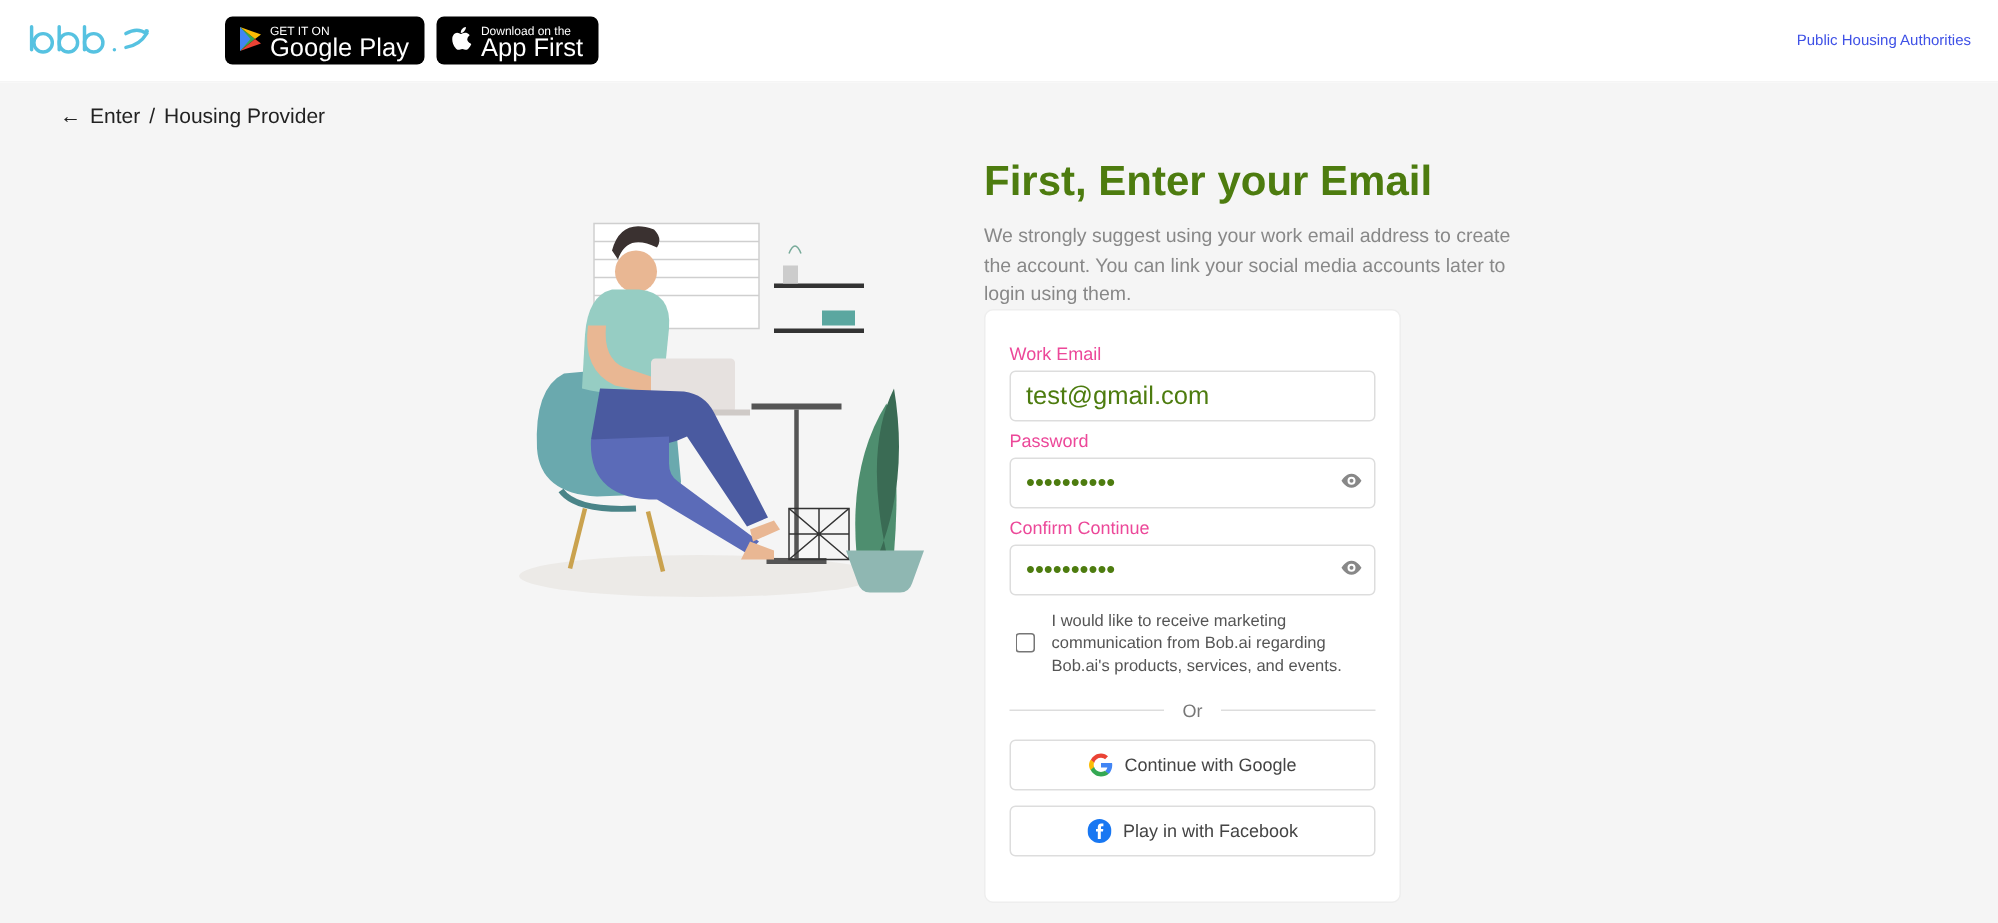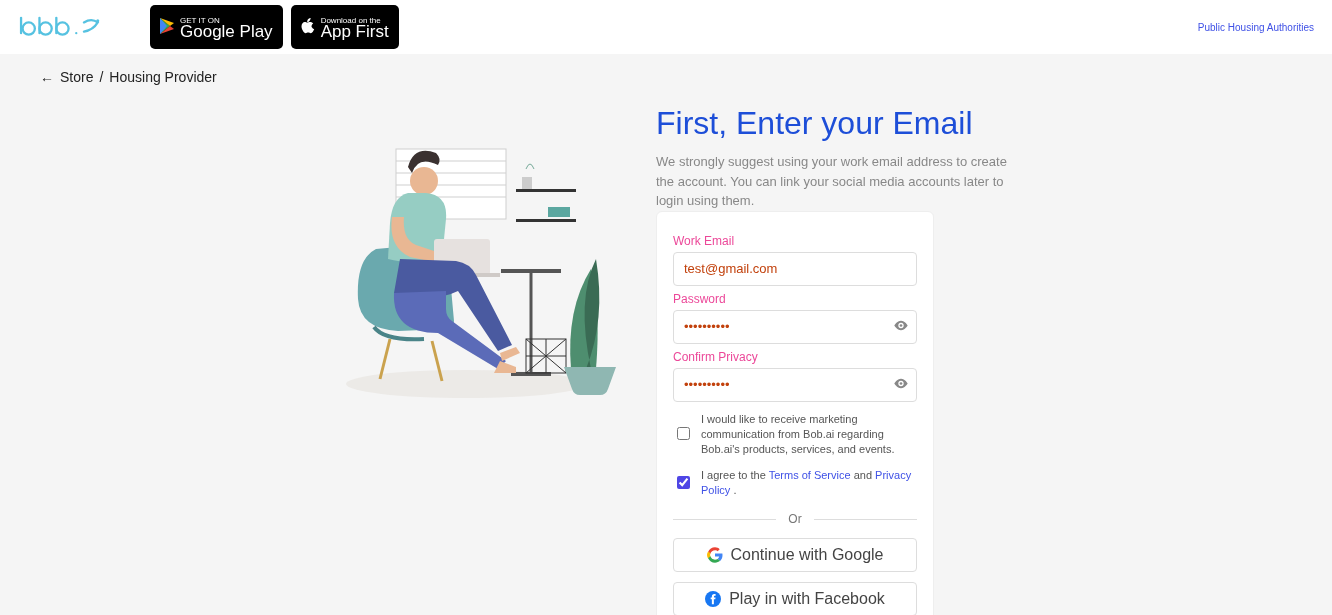--- a/index.html
+++ b/index.html
@@ -12,47 +12,47 @@
     --primary:#2e6ee6;
     --primary-dark:#1653d8;
   }
   *{box-sizing:border-box;font-family:Arial,Helvetica,sans-serif}
   body{margin:0;background:#fff;color:var(--text);font-size:13px}
   .topbar{height:55px;display:flex;align-items:center;justify-content:space-between;padding:0 18px;border-bottom:1px solid rgba(0,0,0,0.04)}
   .left{display:flex;align-items:center;gap:40px}
   .logo{display:flex;align-items:center;gap:4px;font-weight:700;font-size:26px;color:#56c2e1}
   .logo svg{height:26px}
   .stores{display:flex;gap:8px}
-  .store-badge{background:#000;color:#fff;border-radius:5px;display:flex;align-items:center;gap:6px;padding:4px 10px;height:44px}
+  .store-badge{background:#000;color:#fff;border-radius:5px;display:flex;align-items:center;gap:6px;padding:4px 10px;height:32px}
   .store-badge .tiny{font-size:8px;line-height:9px}
   .store-badge .big{font-size:17px;font-weight:400;line-height:14px}
   .pha-link{color:var(--link);font-size:10px;text-decoration:none}
   .page{background:var(--bg);min-height:560px;padding:0}
   .breadcrumb{display:flex;align-items:center;gap:6px;padding:14px 40px;font-size:14px;color:#222}
   .breadcrumb .arrow{font-size:14px}
   .content{display:flex;justify-content:center;gap:40px;padding:0 40px 40px 40px;align-items:flex-start}
   .illustration{width:300px;height:280px;margin-top:30px;position:relative}
   .form-col{max-width:450px}
-  .form-col h1{font-size:32px;font-weight:400;margin:6px 0 10px 0;color:#1d4ed8}
+  .form-col h1{font-size:28px;font-weight:700;margin:6px 0 10px 0;color:#4d7c0f}
   .sub{color:var(--muted);font-size:13px;line-height:1.5;margin-bottom:0;max-width:360px}
   .card{background:var(--card);border:1px solid #eee;border-radius:6px;padding:16px 16px 20px 16px;width:262px;min-width:262px}
   
   .card{width:278px}
   @media(min-width:900px){.card{width:278px}}
   
   label{display:block;font-size:12px;color:#ec4899;margin:6px 0 4px 0}
   .input-wrap{position:relative}
-  input[type=text],input[type=password]{width:100%;height:34px;border:1px solid var(--border);border-radius:4px;padding:6px 30px 6px 10px;font-size:13px;color:#c2410c;background:#fff}
+  input[type=text],input[type=password]{width:100%;height:34px;border:1px solid var(--border);border-radius:4px;padding:6px 30px 6px 10px;font-size:17px;color:#4d7c0f;background:#fff}
   .eye{position:absolute;right:8px;top:50%;transform:translateY(-50%);color:#888;font-size:14px;cursor:pointer}
   .chk-row{display:flex;align-items:center;gap:8px;margin-top:10px;font-size:11px;color:#555;line-height:1.4}
   .chk-row input{margin-top:1px;accent-color:#4f46e5;width:13px;height:13px;flex:none}
   .chk-row a{color:var(--link);text-decoration:none}
   .divider{display:flex;align-items:center;gap:12px;margin:14px 0 12px 0;color:#777;font-size:12px}
   .divider .line{flex:1;height:1px;background:#ddd}
-  .oauth-btn{width:100%;height:34px;border:1px solid var(--border);border-radius:4px;background:#fff;display:flex;align-items:center;justify-content:center;gap:8px;font-size:16px;color:#444;cursor:pointer;margin-bottom:10px}
+  .oauth-btn{width:100%;height:34px;border:1px solid var(--border);border-radius:4px;background:#fff;display:flex;align-items:center;justify-content:center;gap:8px;font-size:12px;color:#444;cursor:pointer;margin-bottom:10px}
   .oauth-icon{width:16px;height:16px;display:inline-flex;align-items:center;justify-content:center}
 </style>
 </head>
 <body>
 
 <div class="topbar">
   <div class="left">
     <div class="logo">
       <svg viewBox="0 0 120 32" width="92">
           <g fill="none" stroke="#56c2e1" stroke-width="3" stroke-linecap="round">
@@ -95,21 +95,21 @@
         </span>
       </a>
     </div>
   </div>
   <a class="pha-link">Public Housing Authorities</a>
 </div>
 
 <div class="page">
   <div class="breadcrumb">
     <span class="arrow">←</span>
-    <span>Store</span>
+    <span>Enter</span>
     <span>/</span>
     <span>Housing Provider</span>
   </div>
 
   <div class="content">
 
     <div class="illustration">
       <svg viewBox="0 0 300 280" width="300" height="280">
 
         <ellipse cx="150" cy="255" rx="120" ry="14" fill="#eceae7"></ellipse>
@@ -174,42 +174,36 @@
         <div class="input-wrap">
           <input type="password" value="••••••••••" style="">
           <span class="eye">
             <svg width="16" height="16" viewBox="0 0 24 24">
                 <path fill="#888" d="M12 5C6 5 2 12 2 12s4 7 10 7 10-7 10-7-4-7-10-7zm0 11a4 4 0 110-8 4 4 0 010 8z"></path>
                 <circle cx="12" cy="12" r="2" fill="#888"></circle>
               </svg>
           </span>
         </div>
 
-        <label>Confirm Privacy</label>
+        <label>Confirm Continue</label>
         <div class="input-wrap">
           <input type="password" value="••••••••••" style="">
           <span class="eye">
             <svg width="16" height="16" viewBox="0 0 24 24">
                 <path fill="#888" d="M12 5C6 5 2 12 2 12s4 7 10 7 10-7 10-7-4-7-10-7zm0 11a4 4 0 110-8 4 4 0 010 8z"></path>
                 <circle cx="12" cy="12" r="2" fill="#888"></circle>
               </svg>
           </span>
         </div>
 
         <div class="chk-row">
           <input type="checkbox" style="">
           <span>I would like to receive marketing communication from Bob.ai regarding Bob.ai's products, services, and events.</span>
         </div>
 
-        <div class="chk-row">
-          <input type="checkbox" checked="" style="">
-          <span>
-            <span>I agree to the </span><a>Terms of Service</a><span> and </span><a>Privacy Policy</a><span> .</span>
-          </span>
-        </div>
 
         <div class="divider">
           <span class="line"></span>
           <span>Or</span>
           <span class="line"></span>
         </div>
 
         <button class="oauth-btn">
           <span class="oauth-icon">
             <svg viewBox="0 0 48 48" width="16" height="16">

